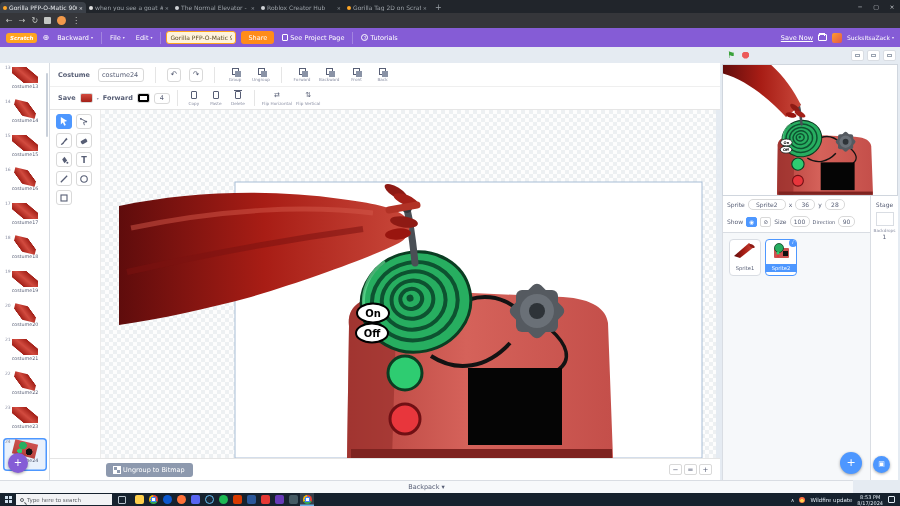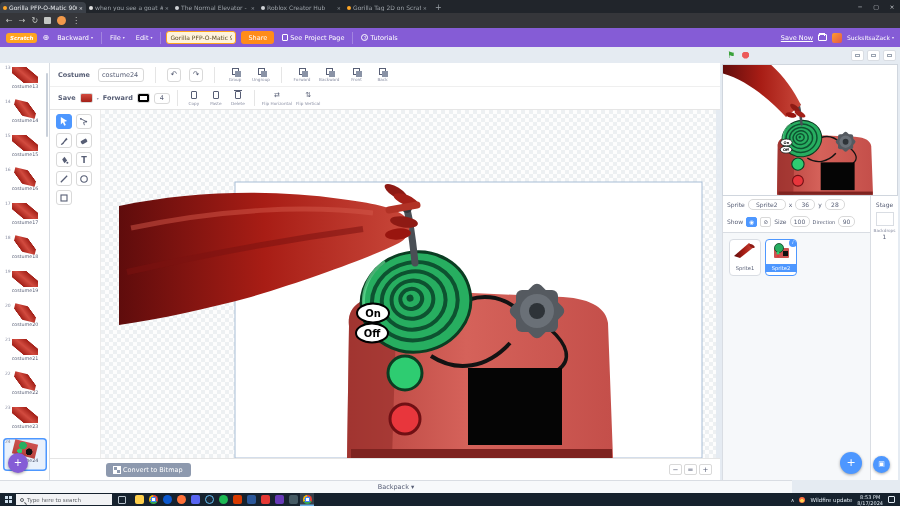--- a/index.html
+++ b/index.html
@@ -124,21 +124,21 @@
   .ibadge{position:absolute;right:-1px;top:-1px;width:8px;height:8px;border-radius:50%;background:#4d97ff;color:#fff;font-size:4.5px;line-height:8px;font-style:italic;}
   #addsprite{position:absolute;left:840px;top:452px;width:22px;height:22px;border-radius:50%;background:#4d97ff;color:#fff;font-size:11px;line-height:21px;text-align:center;box-shadow:0 1px 3px rgba(0,0,0,.35);}
   #addbackdrop{position:absolute;left:873px;top:456px;width:17px;height:17px;border-radius:50%;background:#4d97ff;color:#fff;font-size:7px;line-height:16px;text-align:center;box-shadow:0 1px 3px rgba(0,0,0,.35);}
   #stagecol{position:absolute;left:870px;top:196px;width:28px;height:284px;background:#fff;border-left:1px solid #d9dde3;text-align:center;color:#575e75;}
   #stagecol .sclbl{font-size:6px;margin-top:5px;}
   .bthumb{width:18px;height:14px;margin:4px auto 2px;border:1px solid #d9dde3;background:#fff;}
   .bdlbl{font-size:4.2px;color:#8a8fa3;}
   .bdcount{font-size:6px;}
 
   
-  #backpack{position:absolute;left:0;top:480px;width:792px;height:13px;background:#f7f9fb;border-top:1px solid #d9dde3;text-align:center;font-size:6.5px;color:#575e75;line-height:12px;}
+  #backpack{position:absolute;left:0;top:480px;width:853px;height:13px;background:#f7f9fb;border-top:1px solid #d9dde3;text-align:center;font-size:6.5px;color:#575e75;line-height:12px;}
 
   
   #taskbar{position:absolute;left:0;top:493px;width:900px;height:13px;background:#16222e;display:flex;align-items:center;}
   #startbtn{width:16px;height:13px;display:flex;align-items:center;justify-content:center;}
   .winlogo{width:3px;height:3px;background:#cfe0ee;box-shadow:4px 0 #cfe0ee,0 4px #cfe0ee,4px 4px #cfe0ee;margin:-4px 4px 0 0;}
   #tsearch{width:96px;height:11px;background:#f2f3f5;display:flex;align-items:center;gap:3px;padding:0 4px;font-size:5.5px;color:#5f6368;}
   .mag{width:4px;height:4px;border:1px solid #5f6368;border-radius:50%;position:relative;flex:none;}
   .mag::after{content:"";position:absolute;width:3px;height:1px;background:#5f6368;transform:rotate(45deg);left:3px;top:4px;}
   #taskview{width:8px;height:8px;border:1px solid #b7c2cc;margin:0 6px;border-radius:1px;}
   .appslot{width:14px;height:13px;display:flex;align-items:center;justify-content:center;}
@@ -509,21 +509,21 @@
         <path d="M288,100 L316,95" stroke="#b23226" stroke-width="7" stroke-linecap="round"></path>
         <ellipse cx="303" cy="112" rx="14" ry="5.5" fill="#8e1a14" transform="rotate(8 303 112)"></ellipse>
         <ellipse cx="297" cy="124" rx="13" ry="5.5" fill="#99150f" transform="rotate(-6 297 124)"></ellipse>
       </g>
     </svg>
   </div>
 
   <div id="canvasbar">
     <div id="convert">
       <span class="gridic"></span>
-      <span>Convert to Bitmap</span>
+      <span>Ungroup to Bitmap</span>
     </div>
     <div id="zoomer">
       <span class="zbtn">−</span>
       <span class="zbtn">=</span>
       <span class="zbtn">+</span>
     </div>
   </div>
 
   <div id="stagepre">
     <svg width="174" height="130" viewBox="0 0 174 130">

